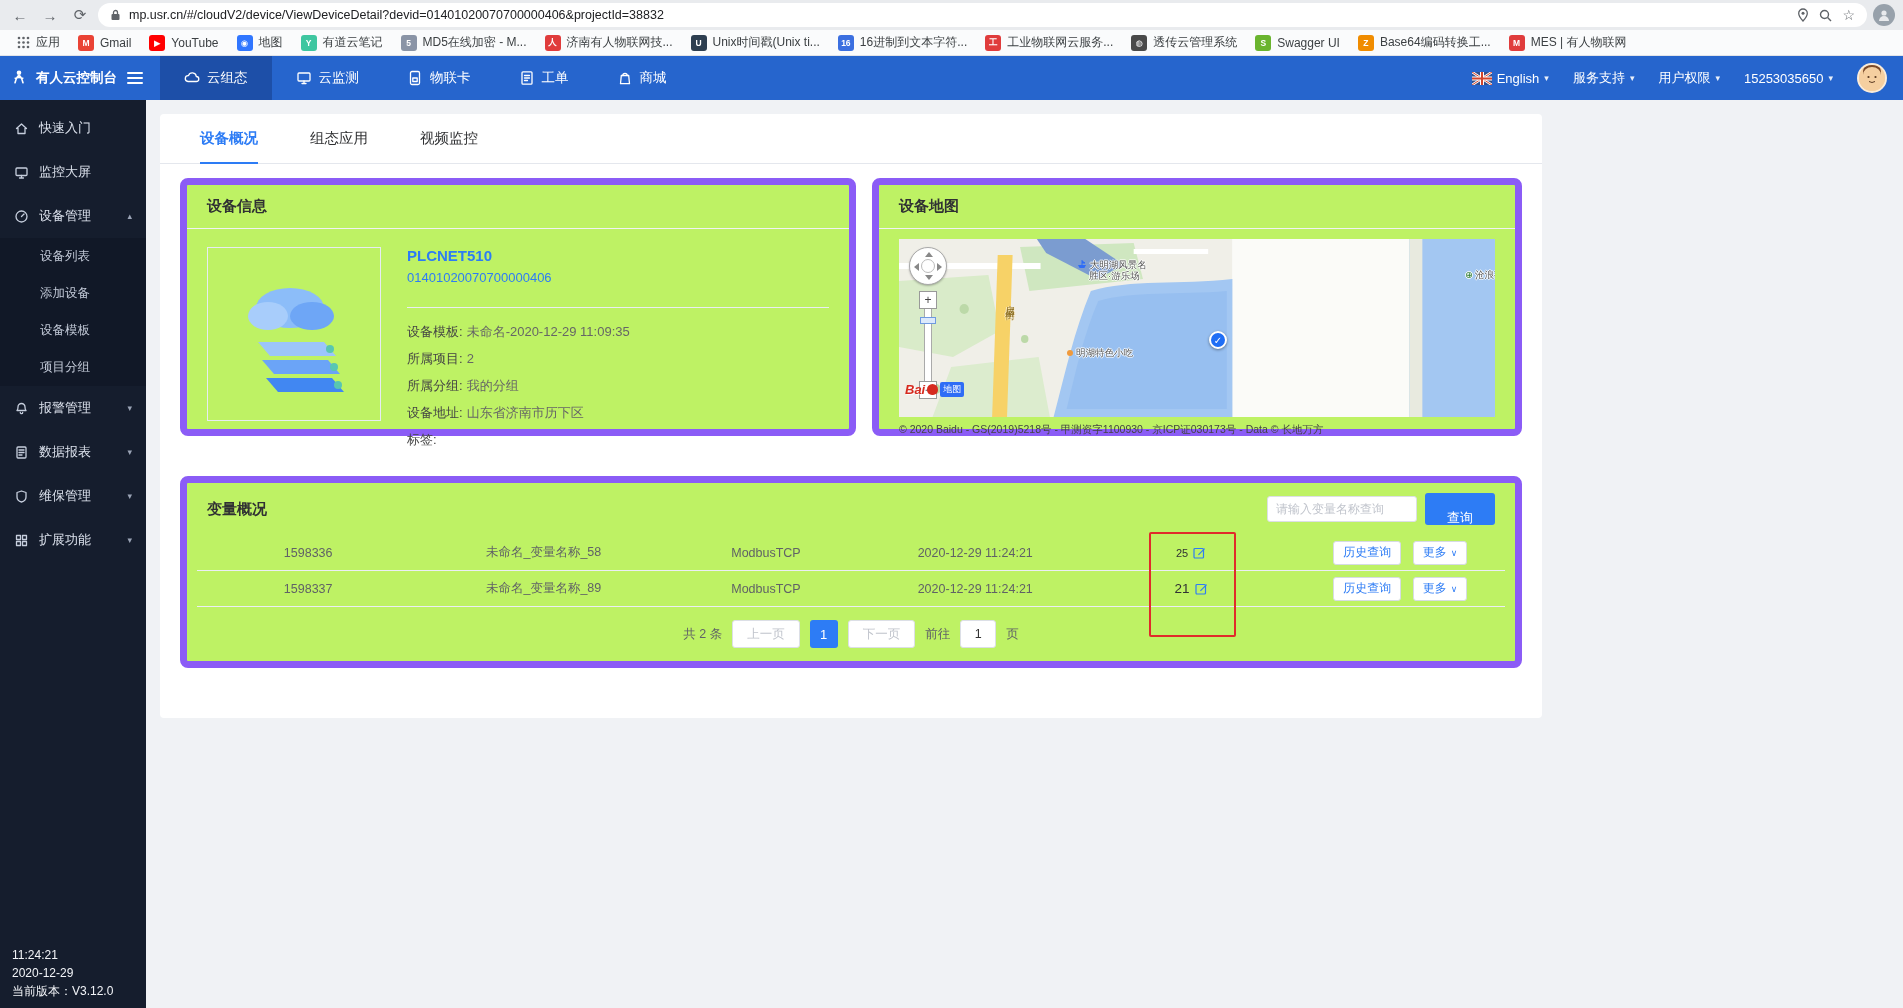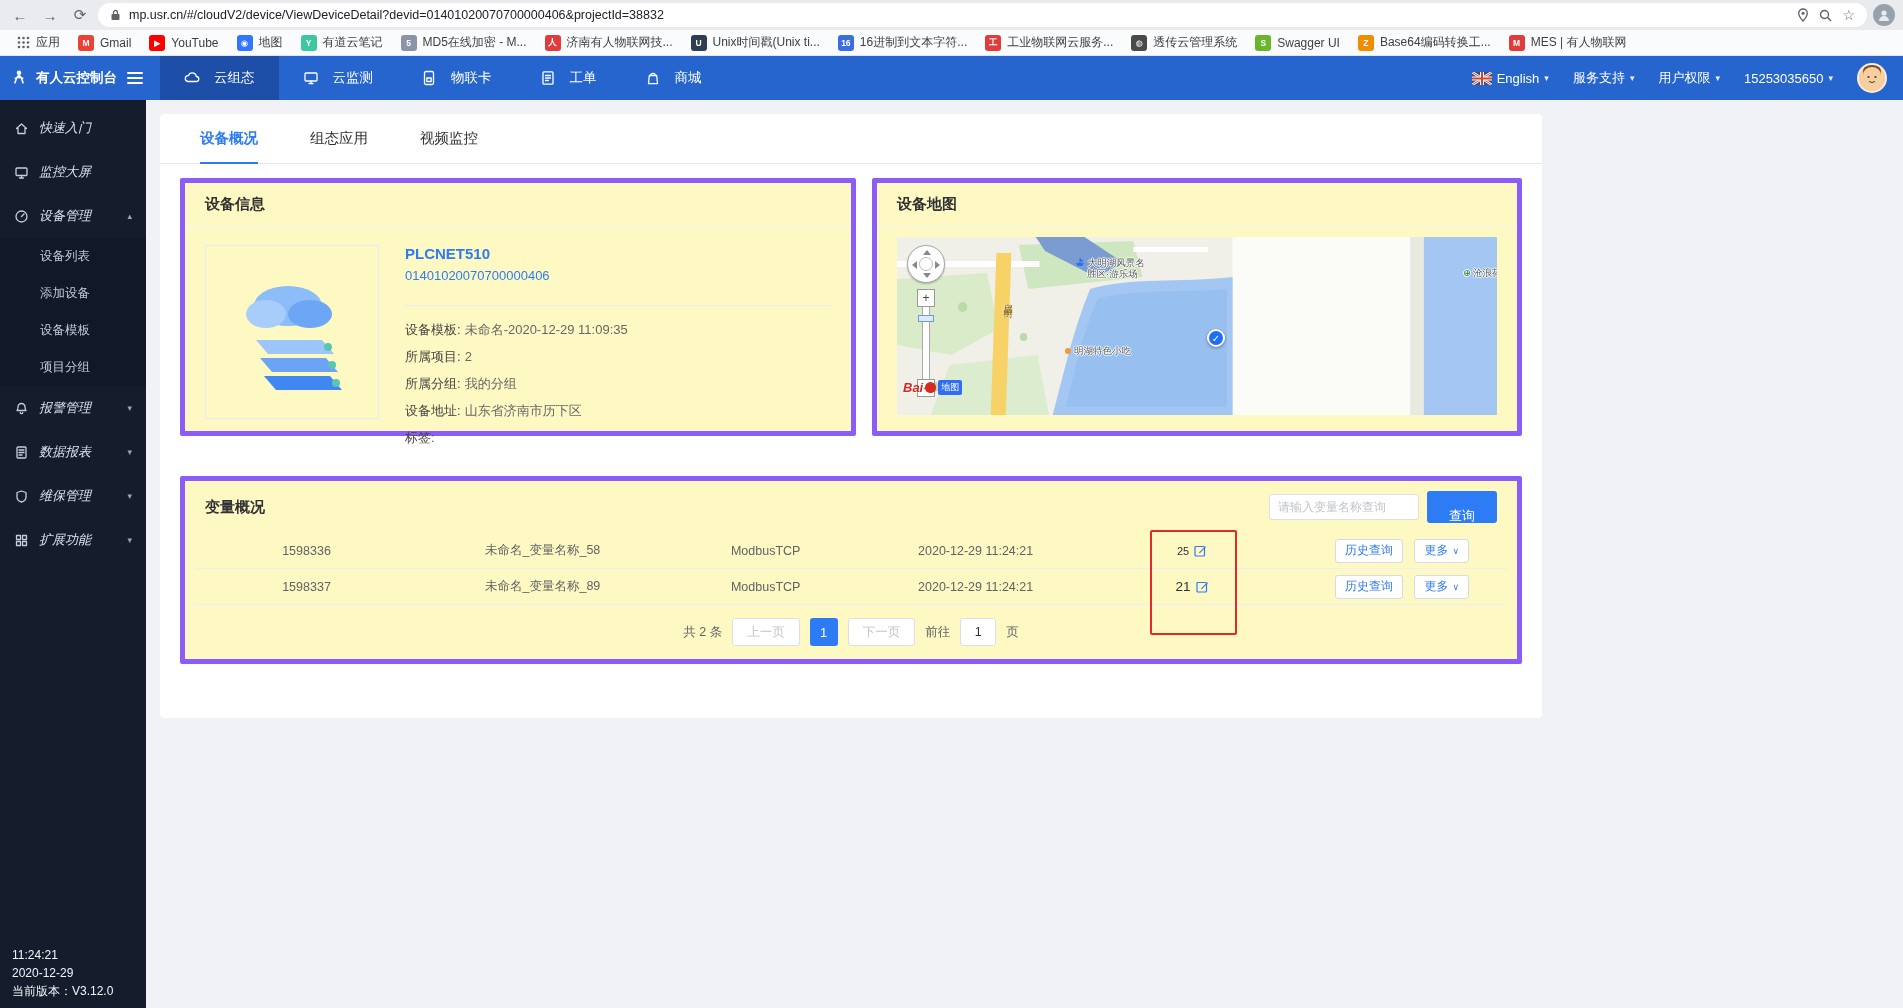--- a/index.html
+++ b/index.html
@@ -25,45 +25,45 @@
   .bm-ico { width:16px; height:16px; border-radius:3px; color:#fff; font-size:8.5px; font-weight:bold;
             display:flex; align-items:center; justify-content:center; flex:0 0 auto; }
 
   
   .topnav { height:44px; background:#2665cd; display:flex; align-items:stretch; color:#fff; flex:0 0 auto; }
   .brand { width:160px; display:flex; align-items:center; gap:8px; padding:0 10px; flex:0 0 auto; }
   .brand-name { font-size:13.5px; font-weight:bold; white-space:nowrap; }
   .hamburger { width:16px; display:flex; flex-direction:column; gap:3px; cursor:pointer; margin-left:2px; }
   .hamburger i { height:2px; background:#fff; border-radius:1px; }
   .nav-tabs { display:flex; align-items:stretch; }
-  .nav-tab { display:flex; align-items:center; gap:14px; padding:0 24px; font-size:13.5px; cursor:pointer; }
+  .nav-tab { display:flex; align-items:center; gap:7px; padding:0 24px; font-size:13.5px; cursor:pointer; }
   .nav-tab.active { background:#1d4fa8; }
   .topnav-right { margin-left:auto; display:flex; align-items:center; gap:24px; padding-right:16px; font-size:13px; }
   .tn-item { display:flex; align-items:center; gap:5px; cursor:pointer; white-space:nowrap; }
   .caret { font-size:9px; opacity:.9; }
   .avatar-top { width:30px; height:30px; border-radius:50%; overflow:hidden; background:#f5cfa0; border:2px solid rgba(255,255,255,.6); }
 
   
   .body-row { flex:1; display:flex; min-height:0; }
   .sidebar { width:146px; background:#151d2d; color:#dbe1ec; position:relative; flex:0 0 auto; padding-top:6px; }
-  .side-item { height:44px; display:flex; align-items:center; padding:0 14px; gap:10px; font-size:13px; cursor:pointer;font-style:italic; }
+  .side-item { height:44px; display:flex; align-items:center; padding:0 14px; gap:10px; font-size:13px; cursor:pointer; }
   .side-item .s-caret { margin-left:auto; font-size:9px; color:#9aa3b5; }
   .side-sub { background:#111827; }
   .side-sub-item { height:37px; display:flex; align-items:center; padding-left:40px; font-size:12.5px; color:#c3cad8; cursor:pointer; }
   .side-footer { position:absolute; left:12px; bottom:8px; font-size:12px; color:#f2f4f8; line-height:18px; }
 
   .main { flex:1; background:#f0f2f5; padding:14px; min-width:0; }
   .card { width:1382px; height:604px; background:#fff; border-radius:4px; }
 
   .tabs-row { height:50px; border-bottom:1px solid #e4e7ed; display:flex; align-items:stretch; padding:0 40px; gap:52px; }
   .ptab { display:flex; align-items:center; font-size:14.5px; color:#303133; cursor:pointer; border-bottom:2px solid transparent; margin-bottom:-1px; }
   .ptab.active { color:#2d7cf5; border-bottom-color:#2d7cf5; font-weight:bold; }
 
   .panels-row { display:flex; gap:16px; padding:14px 20px 0 20px; }
-  .panel { border:5px solid #8b5cf6; border-radius:2px; background:#fef9c3; }
+  .panel { border:7px solid #8b5cf6; border-radius:8px; background:#bef264; }
   .panel-title { height:44px; padding:0 20px; display:flex; align-items:center; font-size:15px; font-weight:bold; color:#303133; border-bottom:1px solid #f0f2f5; }
   .p-info { width:676px; height:258px; flex:0 0 auto; }
   .p-map  { flex:1; height:258px; min-width:0; }
 
   .info-body { display:flex; gap:26px; padding:18px 20px; }
   .dev-img { width:174px; height:174px; border:1px solid #e6ebf2; display:flex; align-items:center; justify-content:center; flex:0 0 auto; }
   .dev-meta { flex:1; min-width:0; }
   .dev-name { color:#2d7cf5; font-weight:bold; font-size:15px; }
   .dev-id { color:#2d7cf5; font-size:13px; margin-top:6px; padding-bottom:22px; border-bottom:1px solid #e9edf3; }
   .dev-fields { margin-top:10px; }
@@ -548,20 +548,21 @@
                     </div>
                   <div class="zoom-btn">−</div>
                 </div>
 
                 <div class="baidu-logo">
                   <span class="baidu-bai">Bai</span>
                   <span class="baidu-paw"></span>
                   <span class="baidu-chip">地图</span>
                 </div>
               </div>
+              <div class="map-copy">© 2020 Baidu - GS(2019)5218号 - 甲测资字1100930 - 京ICP证030173号 - Data © 长地万方</div>
             </div>
           </section>
         </div>
 
         <section class="panel p-vars">
           <div class="vars-head">
             <span class="vars-title">变量概况</span>
             <div class="vars-search">
               <input class="search-input" type="text" placeholder="请输入变量名称查询" style="">
               <button class="btn-primary">查询</button>

